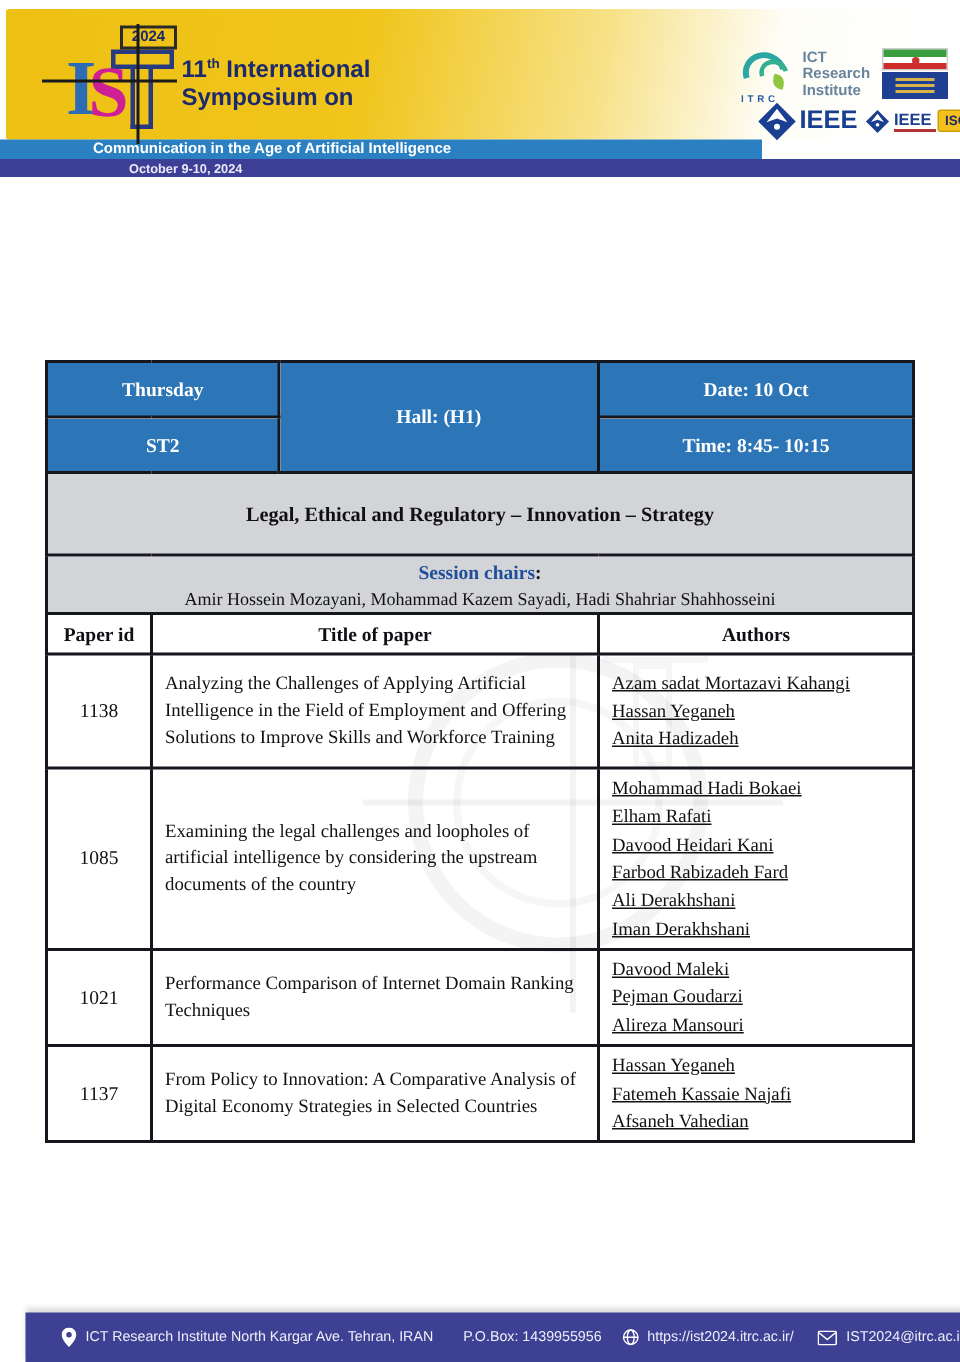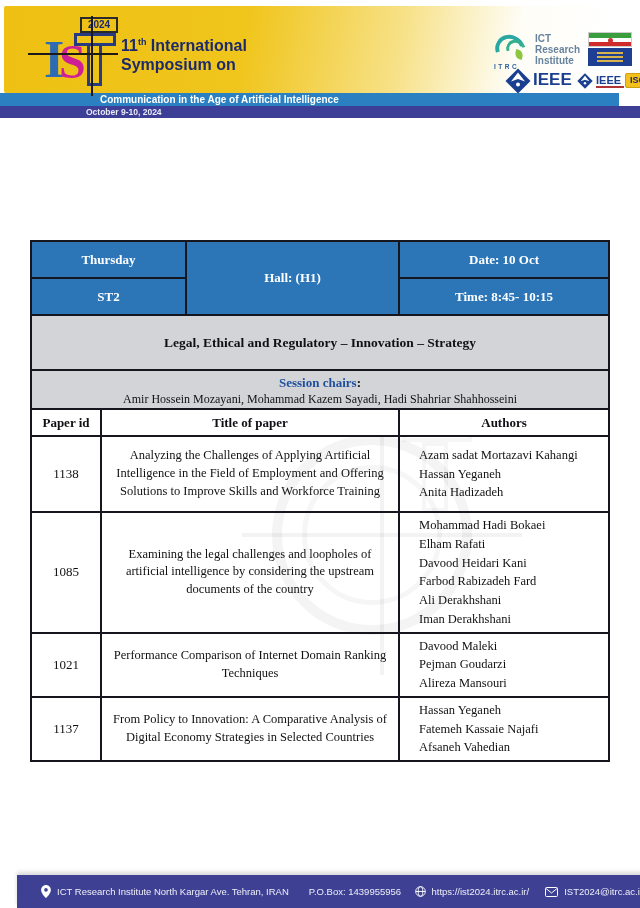--- a/index.html
+++ b/index.html
@@ -63,22 +63,22 @@
   .ieee-group { position:absolute; left:499px; top:62px; width:142px; height:28px;}
   .ieee-main-text { position:absolute; left:30px; top:2px; font:bold 17px "Liberation Sans",sans-serif; color:#1b3f90; letter-spacing:0px;}
   .ieee-sec-text  { position:absolute; left:93px; top:6px; font:bold 11px "Liberation Sans",sans-serif; color:#1b3f90;}
   .ieee-sec-line  { position:absolute; left:93px; top:18px; width:28px; height:2px; background:#b23333;}
   .d1 { position:absolute; left:2px; top:0px; }
   .d2 { position:absolute; left:74px; top:5px; }
   .isc-badge { position:absolute; left:122px; top:5px; width:25px; height:15px; background:#f3c01c;
     border:1px solid #caa00e; border-radius:2px; color:#1d2a66; font:bold 9px/13px "Liberation Sans",sans-serif; text-align:center;}
 
   
-  .tagline-bar { position:absolute; left:0; top:93px; width:619px; height:13px; background:#2b80c1;
-    font:bold 10px/13px "Liberation Sans",sans-serif; color:#ffffff; padding-left:100px;}
+  .tagline-bar { position:absolute; left:0; top:93px; width:508px; height:13px; background:#2b80c1;
+    font:bold 10px/13px "Liberation Sans",sans-serif; color:#ffffff; padding-left:62px;}
   .dates-bar { position:absolute; left:0; top:106px; width:640px; height:12px; background:#3d3e96;
     font:bold 8.5px/12px "Liberation Sans",sans-serif; color:#e9e9f8; padding-left:86px;}
 
   
   .watermark { position:absolute; left:262px; top:425px; width:240px; height:240px; z-index:0;}
   .wm-circle { position:absolute; left:10px; top:10px; width:200px; height:200px; border-radius:50%;
     border:10px solid rgba(100,100,115,0.07);}
   .wm-circle2 { position:absolute; left:40px; top:40px; width:140px; height:140px; border-radius:50%;
     border:5px solid rgba(100,100,115,0.06);}
   .wm-v { position:absolute; left:118px; top:-10px; width:4px; height:260px; background:rgba(100,100,115,0.08);}
@@ -102,22 +102,22 @@
   .col-head { background:#ffffff; font-weight:bold; font-size:13px; text-align:center; color:#0f0f14;}
   tr.r-blue { height:37px; }
   tr.r-topic { height:55px; }
   tr.r-chairs { height:39px; }
   tr.r-colhead { height:27px; }
   #paper-rows tr:nth-child(1){ height:76px; }
   #paper-rows tr:nth-child(2){ height:114px; }
   #paper-rows tr:nth-child(3){ height:50px; }
   #paper-rows tr:nth-child(4){ height:60px; }
   td.cell-id { text-align:center; font-size:13px; }
-  td.cell-title { font-size:12.5px; line-height:1.42; padding:3px 8px; text-align:center; vertical-align:middle;}
-  td.cell-authors { font-size:12.5px; line-height:1.5; padding:3px 2px 3px 19px; text-align:left; vertical-align:middle;}
+  td.cell-title { font-size:12.5px; line-height:1.42; padding:3px 8px; text-align:left; vertical-align:middle;}
+  td.cell-authors { font-size:12.5px; line-height:1.5; padding:3px 2px 3px 8px; text-align:left; vertical-align:middle;text-decoration:underline;}
 
   
   .footer {
     position:absolute; left:17px; bottom:0; width:640px; height:33px; background:#3e4094;
     box-shadow:0 -3px 4px rgba(0,0,0,0.15);
     display:flex; align-items:center; padding:0 14px 0 24px;
     font:9.5px "Liberation Sans",sans-serif; color:#eeeef8; z-index:2;
   }
   .footer .icn { flex:0 0 auto; display:inline-block; margin-right:6px; }
   .f-pobox { margin-left:20px; }

